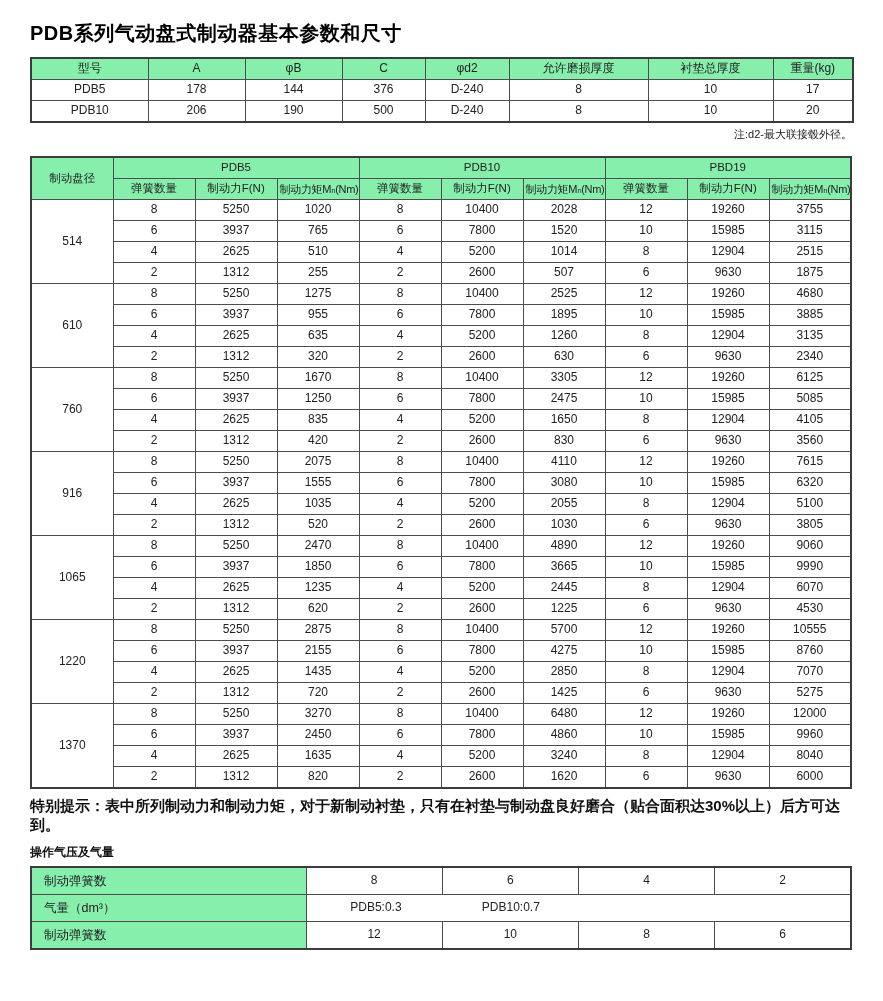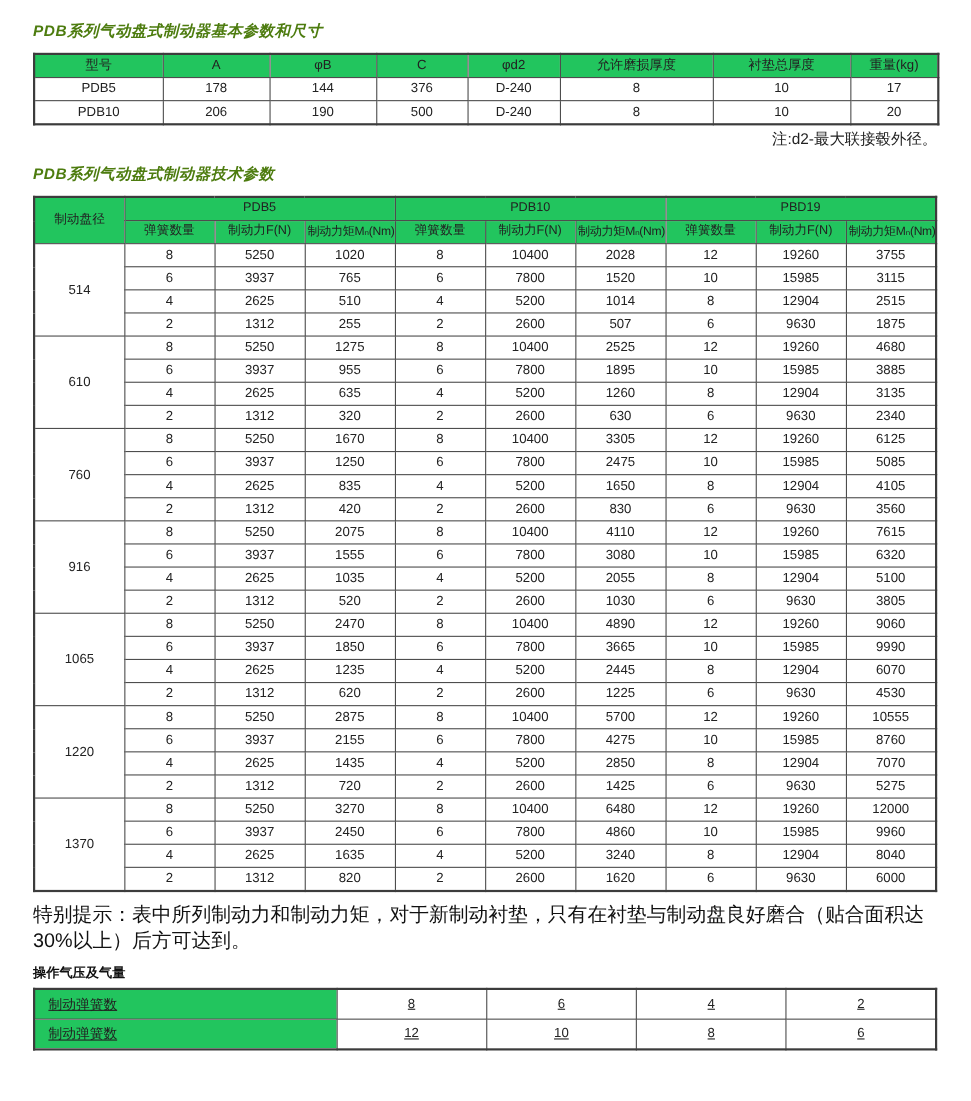--- a/index.html
+++ b/index.html
@@ -4,47 +4,47 @@
 <style>
   html,body{margin:0;padding:0;background:#ffffff;}
   body{
     width:883px;height:1001px;
     font-family:"Liberation Sans","DejaVu Sans",sans-serif;
     color:#1a1a1a;
     box-sizing:border-box;
     padding:16px 31px 0 30px;
   }
   .sec-title{
-    font-size:14px;font-weight:bold;color:#4d7c0f;
-    margin:4px 0 10px 0;letter-spacing:0.5px;font-style:italic;
+    font-size:20px;font-weight:bold;color:#000000;
+    margin:4px 0 10px 0;letter-spacing:0.5px;
   }
   table{
     border-collapse:collapse;table-layout:fixed;width:822px;
     border:2px solid #3c3c3c;
   }
   th,td{
     border:1px solid #4d4d4d;
     text-align:center;vertical-align:middle;
     font-size:12px;line-height:1.15;
     padding:1px 2px;overflow:hidden;white-space:nowrap;
     color:#222;font-weight:normal;
   }
-  th{background:#22c55e;}
+  th{background:#86efac;}
   .t1 td,.t1 th{height:18px;}
   .t2 td{height:18px;}
   .t2 th{height:18px;font-size:11.5px;}
   .t2 .torque-hdr{font-size:11px;letter-spacing:-0.3px;}
-  .t3 td,.t3 th{height:24px;text-decoration:underline;}
+  .t3 td,.t3 th{height:24px;}
   .t3 th{text-align:left;padding-left:12px;font-size:12.5px;}
   .note-right{
-    width:822px;text-align:right;font-size:14px;color:#222;
+    width:822px;text-align:right;font-size:11px;color:#222;
     margin:4px 0 14px 0;
   }
   .note-left{
-    width:822px;font-size:18px;color:#111;margin:8px 0 9px 0;
+    width:822px;font-size:15px;color:#111;margin:8px 0 9px 0;font-weight:bold;
   }
   .sub-title{
     font-size:12px;font-weight:bold;color:#111;margin:0 0 5px 0;
   }
   .merged-flex{display:flex;width:100%;}
   .merged-flex span{display:block;width:25%;text-align:center;}
 </style>
 </head>
 <body>
 
@@ -94,21 +94,20 @@
           <td>D-240</td>
           <td>8</td>
           <td>10</td>
           <td>20</td>
         </tr>
       </tbody>
   </table>
 
   <div class="note-right">注:d2-最大联接毂外径。</div>
 
-  <div class="sec-title">PDB系列气动盘式制动器技术参数</div>
 
   <table class="t2">
     <colgroup>
       <col style="width:82px">
         <col>
         <col>
         <col>
         <col>
         <col>
         <col>
@@ -468,20 +467,29 @@
     </colgroup>
     <tbody id="t3-body">
         <tr>
           <th>制动弹簧数</th>
           <td>8</td>
           <td>6</td>
           <td>4</td>
           <td>2</td>
         </tr>
         <tr>
+          <th>气量（dm³）</th>
+          <td colspan="4">
+            <div class="merged-flex">
+              <span>PDB5:0.3</span>
+              <span>PDB10:0.7</span>
+            </div>
+          </td>
+        </tr>
+        <tr>
           <th>制动弹簧数</th>
           <td>12</td>
           <td>10</td>
           <td>8</td>
           <td>6</td>
         </tr>
       </tbody>
   </table>
 
 </div>

